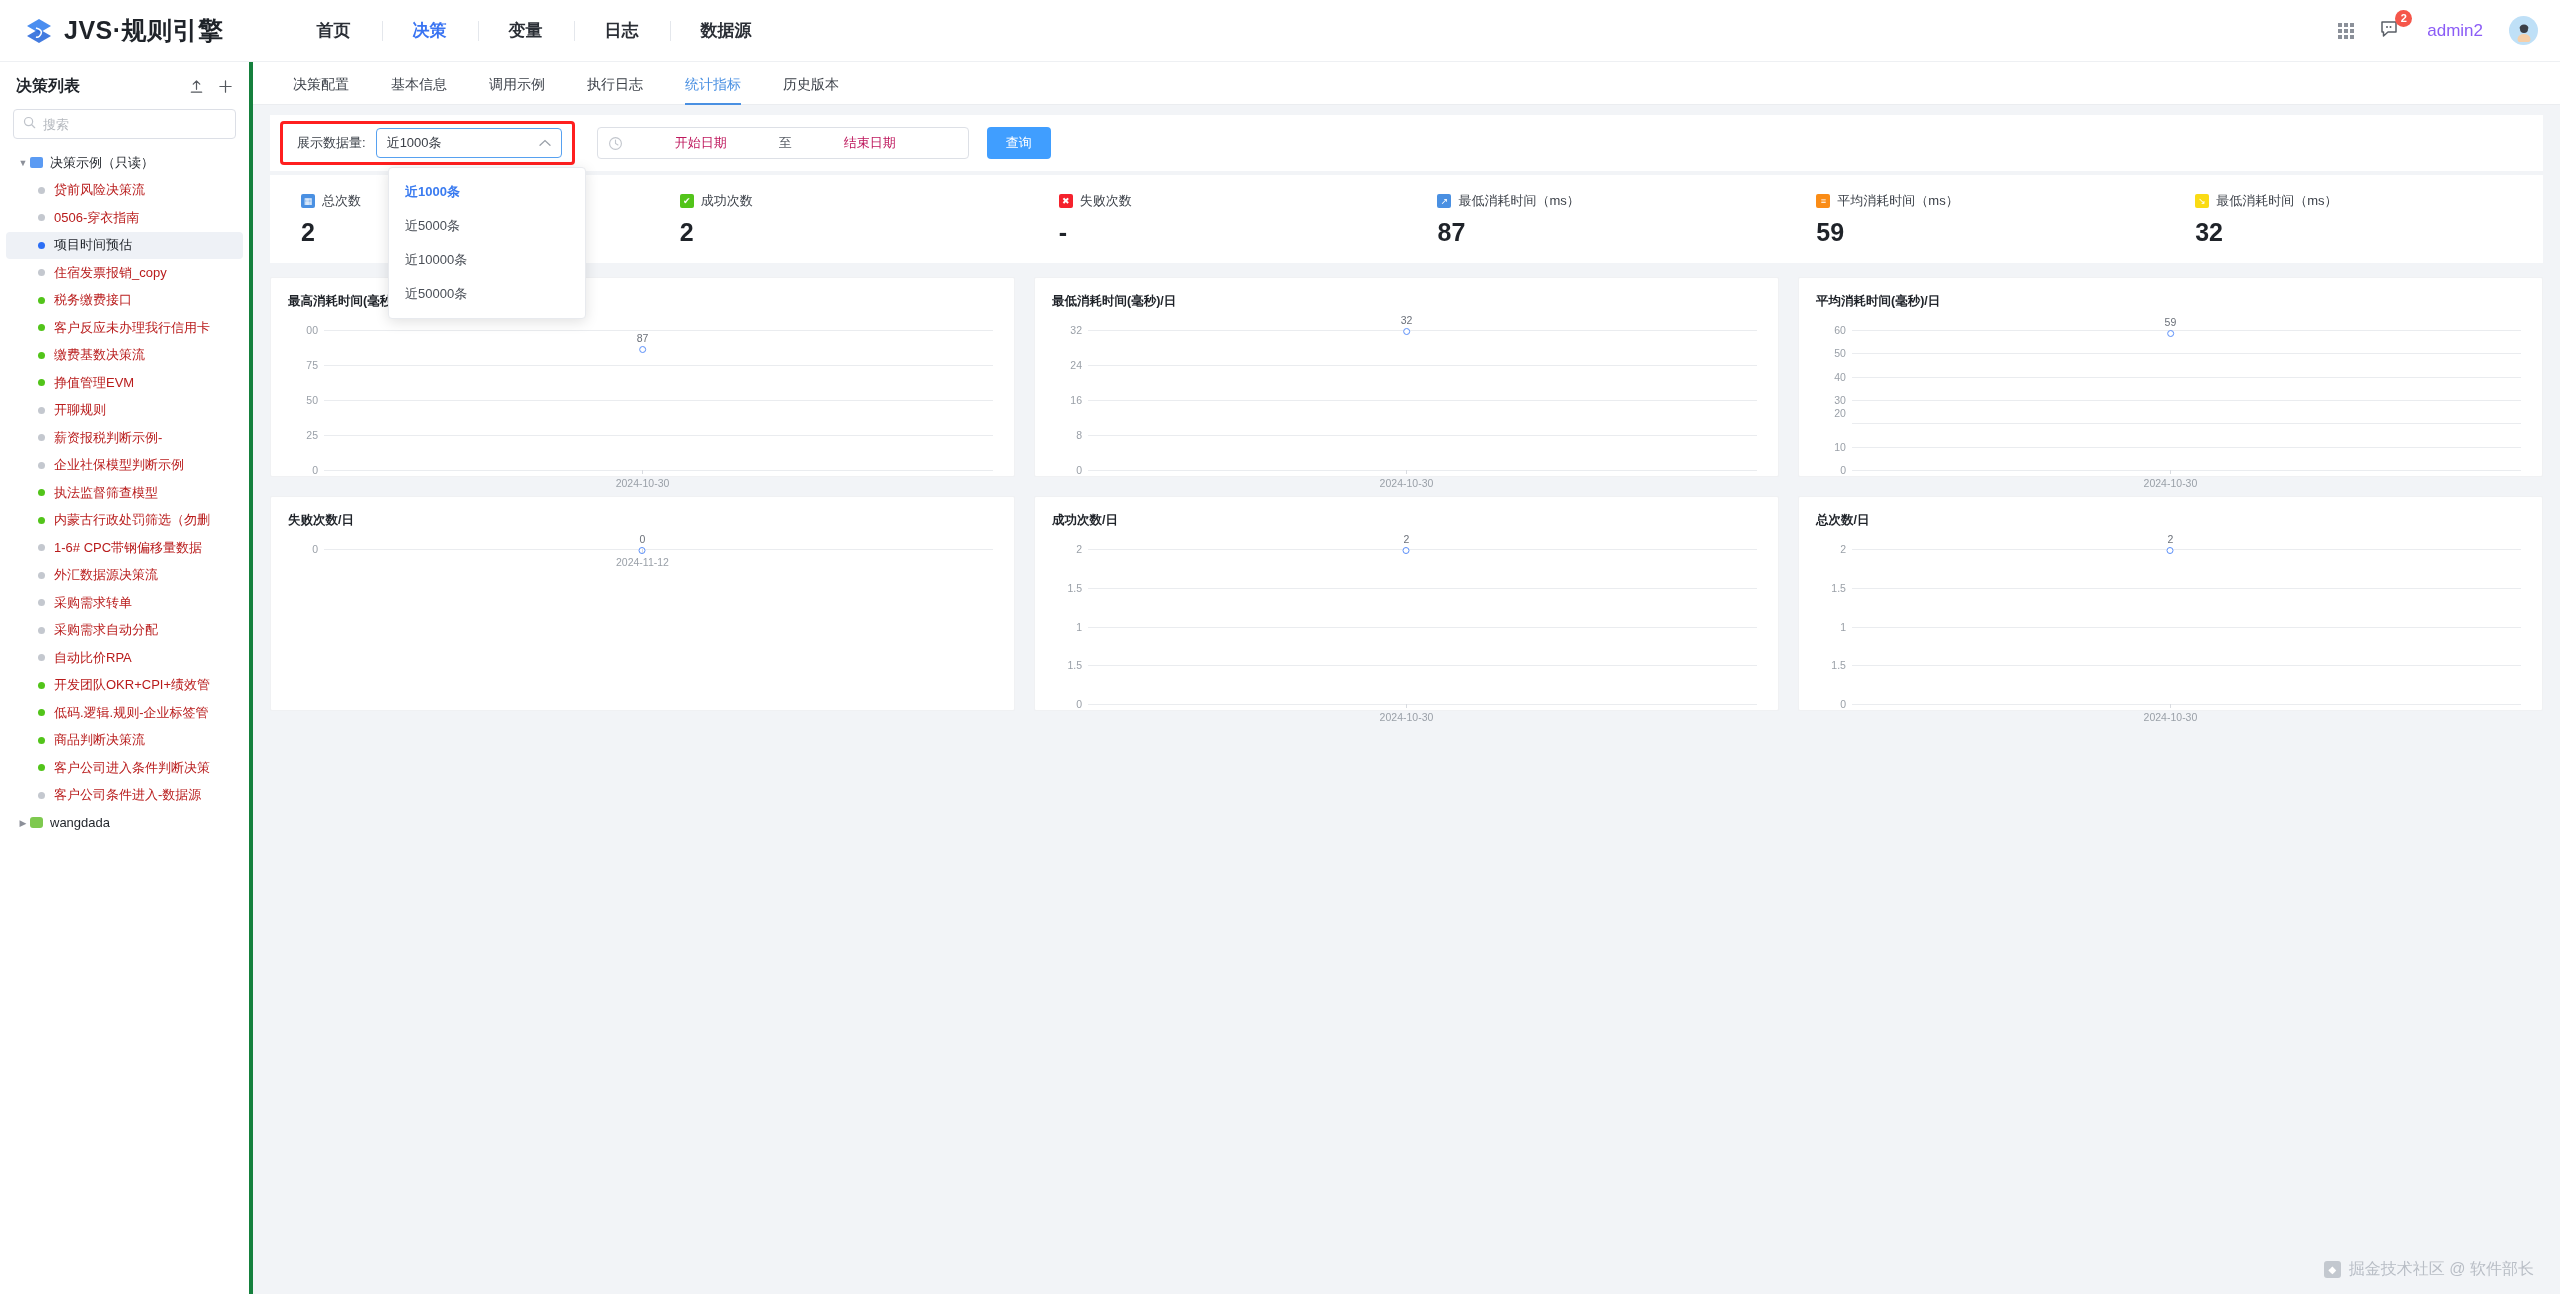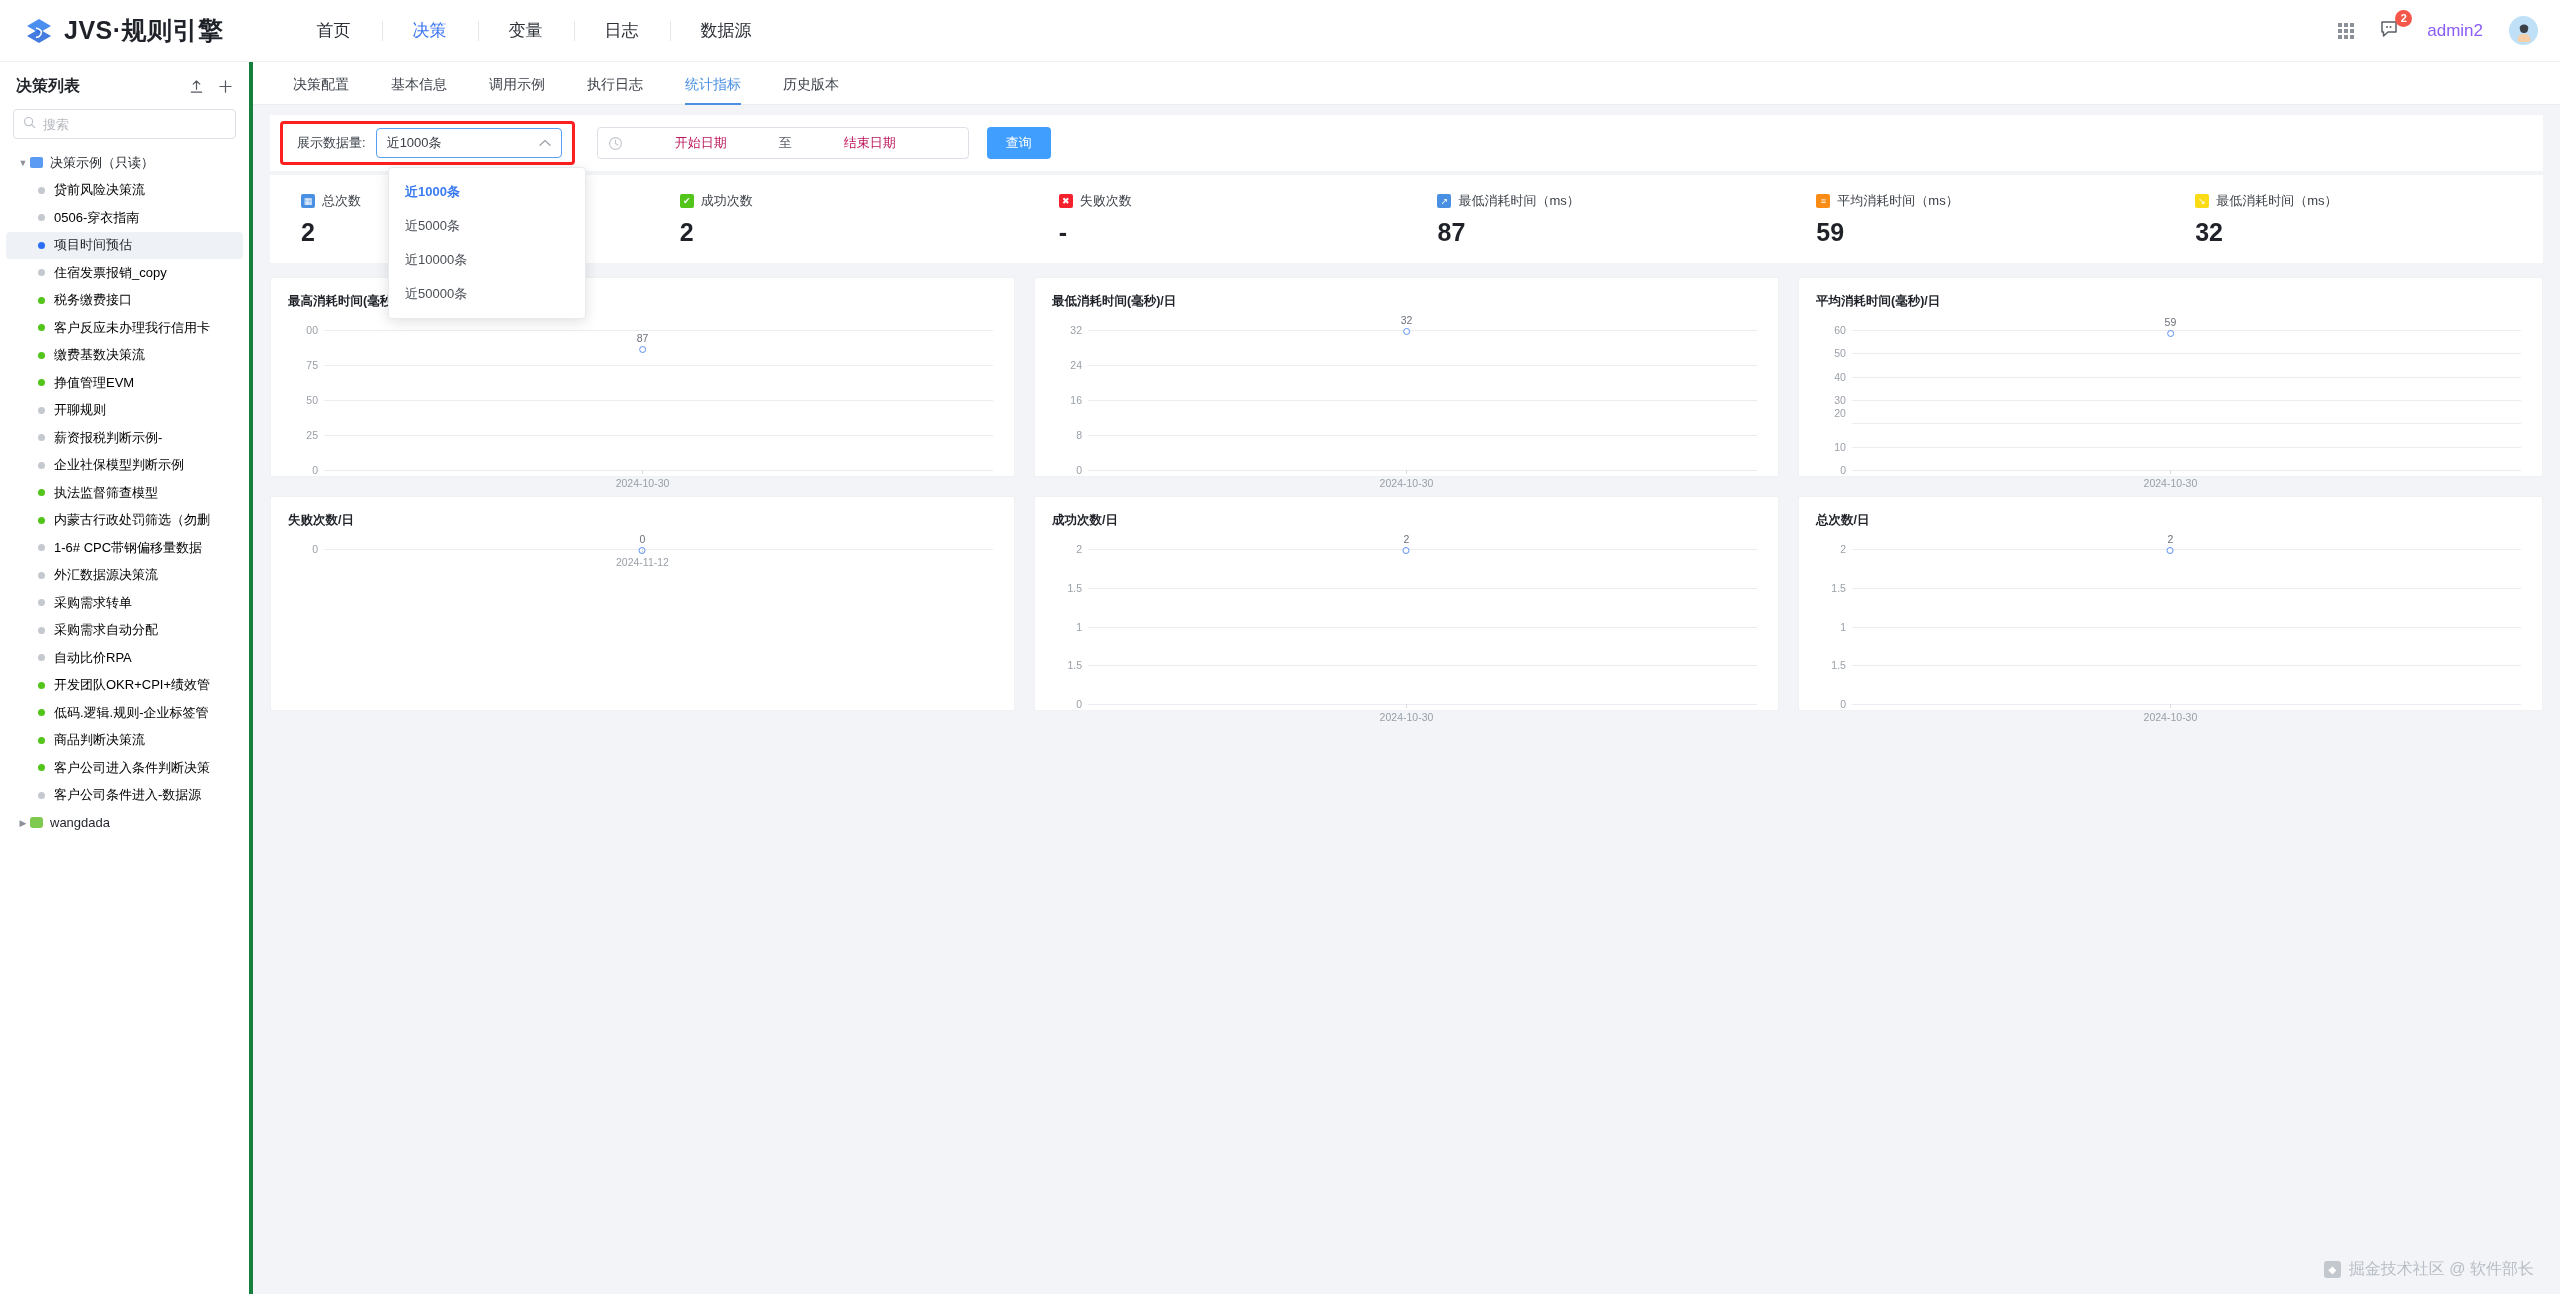--- a/index.html
+++ b/index.html
@@ -11,21 +11,21 @@
   .app { width: 2560px; height: 1294px; position: relative; background: #f2f4f7; }
 
   
   .topbar {
     height: 62px; background: #fff; display: flex; align-items: center;
     position: relative; z-index: 40; border-bottom: 1px solid #eef0f3;
   }
   .brand { display: flex; align-items: center; margin-left: 24px; gap: 10px; }
   .brand-logo { width: 30px; height: 30px; position: relative; }
   .brand-text { font-size: 25px; font-weight: 700; color: #1f2329; letter-spacing: .5px; text-align: right; }
-  .nav { display: flex; align-items: center; margin-left: 62px; }
+  .nav { display: flex; align-items: center; margin-left: 62px; font-weight: bold; }
   .nav-item {
     font-size: 17px; color: #2b2f36; padding: 0 31px; position: relative;
     line-height: 22px; cursor: pointer;
   }
   .nav-item + .nav-item::before {
     content: ""; position: absolute; left: 0; top: 1px; bottom: 1px; width: 1px; background: #e4e7ec;
   }
   .nav-item.active { color: #3a74f2; }
   .top-right { margin-left: auto; display: flex; align-items: center; gap: 26px; margin-right: 22px; }
   .grid-icon { display: grid; grid-template-columns: repeat(3,4px); grid-template-rows: repeat(3,4px); gap: 2px; cursor: pointer; }
@@ -61,21 +61,21 @@
     display: flex; align-items: center; gap: 7px; padding: 0 9px; background: #fff;
   }
   .search-box input {
     border: 0; outline: 0; font-size: 13px; color: #1f2329; width: 100%;
     font-family: "Liberation Sans", sans-serif; background: transparent;
   }
   .search-box input::placeholder { color: #b3b7bd; }
   .tree { flex: 1; overflow: hidden; padding-bottom: 6px; }
   .tree-row {
     display: flex; align-items: center; height: 27.5px; font-size: 13px;
-    color: #000000; cursor: pointer; padding-left: 10px; white-space: nowrap;
+    color: #b91c1c; cursor: pointer; padding-left: 10px; white-space: nowrap;
     overflow: hidden; border-radius: 4px; margin: 0 6px;
   }
   .tree-row.group { font-size: 13px; color: #1f2329; }
   .tree-row.selected { background: #eef1f6; color: #1f2329; }
   .caret {
     width: 14px; display: inline-flex; justify-content: center; align-items: center;
     font-size: 9px; color: #8c9099; flex: 0 0 14px;
   }
   .folder-ico {
     width: 13px; height: 11px; background: #5b9bf3; border-radius: 2px; margin-right: 7px;

